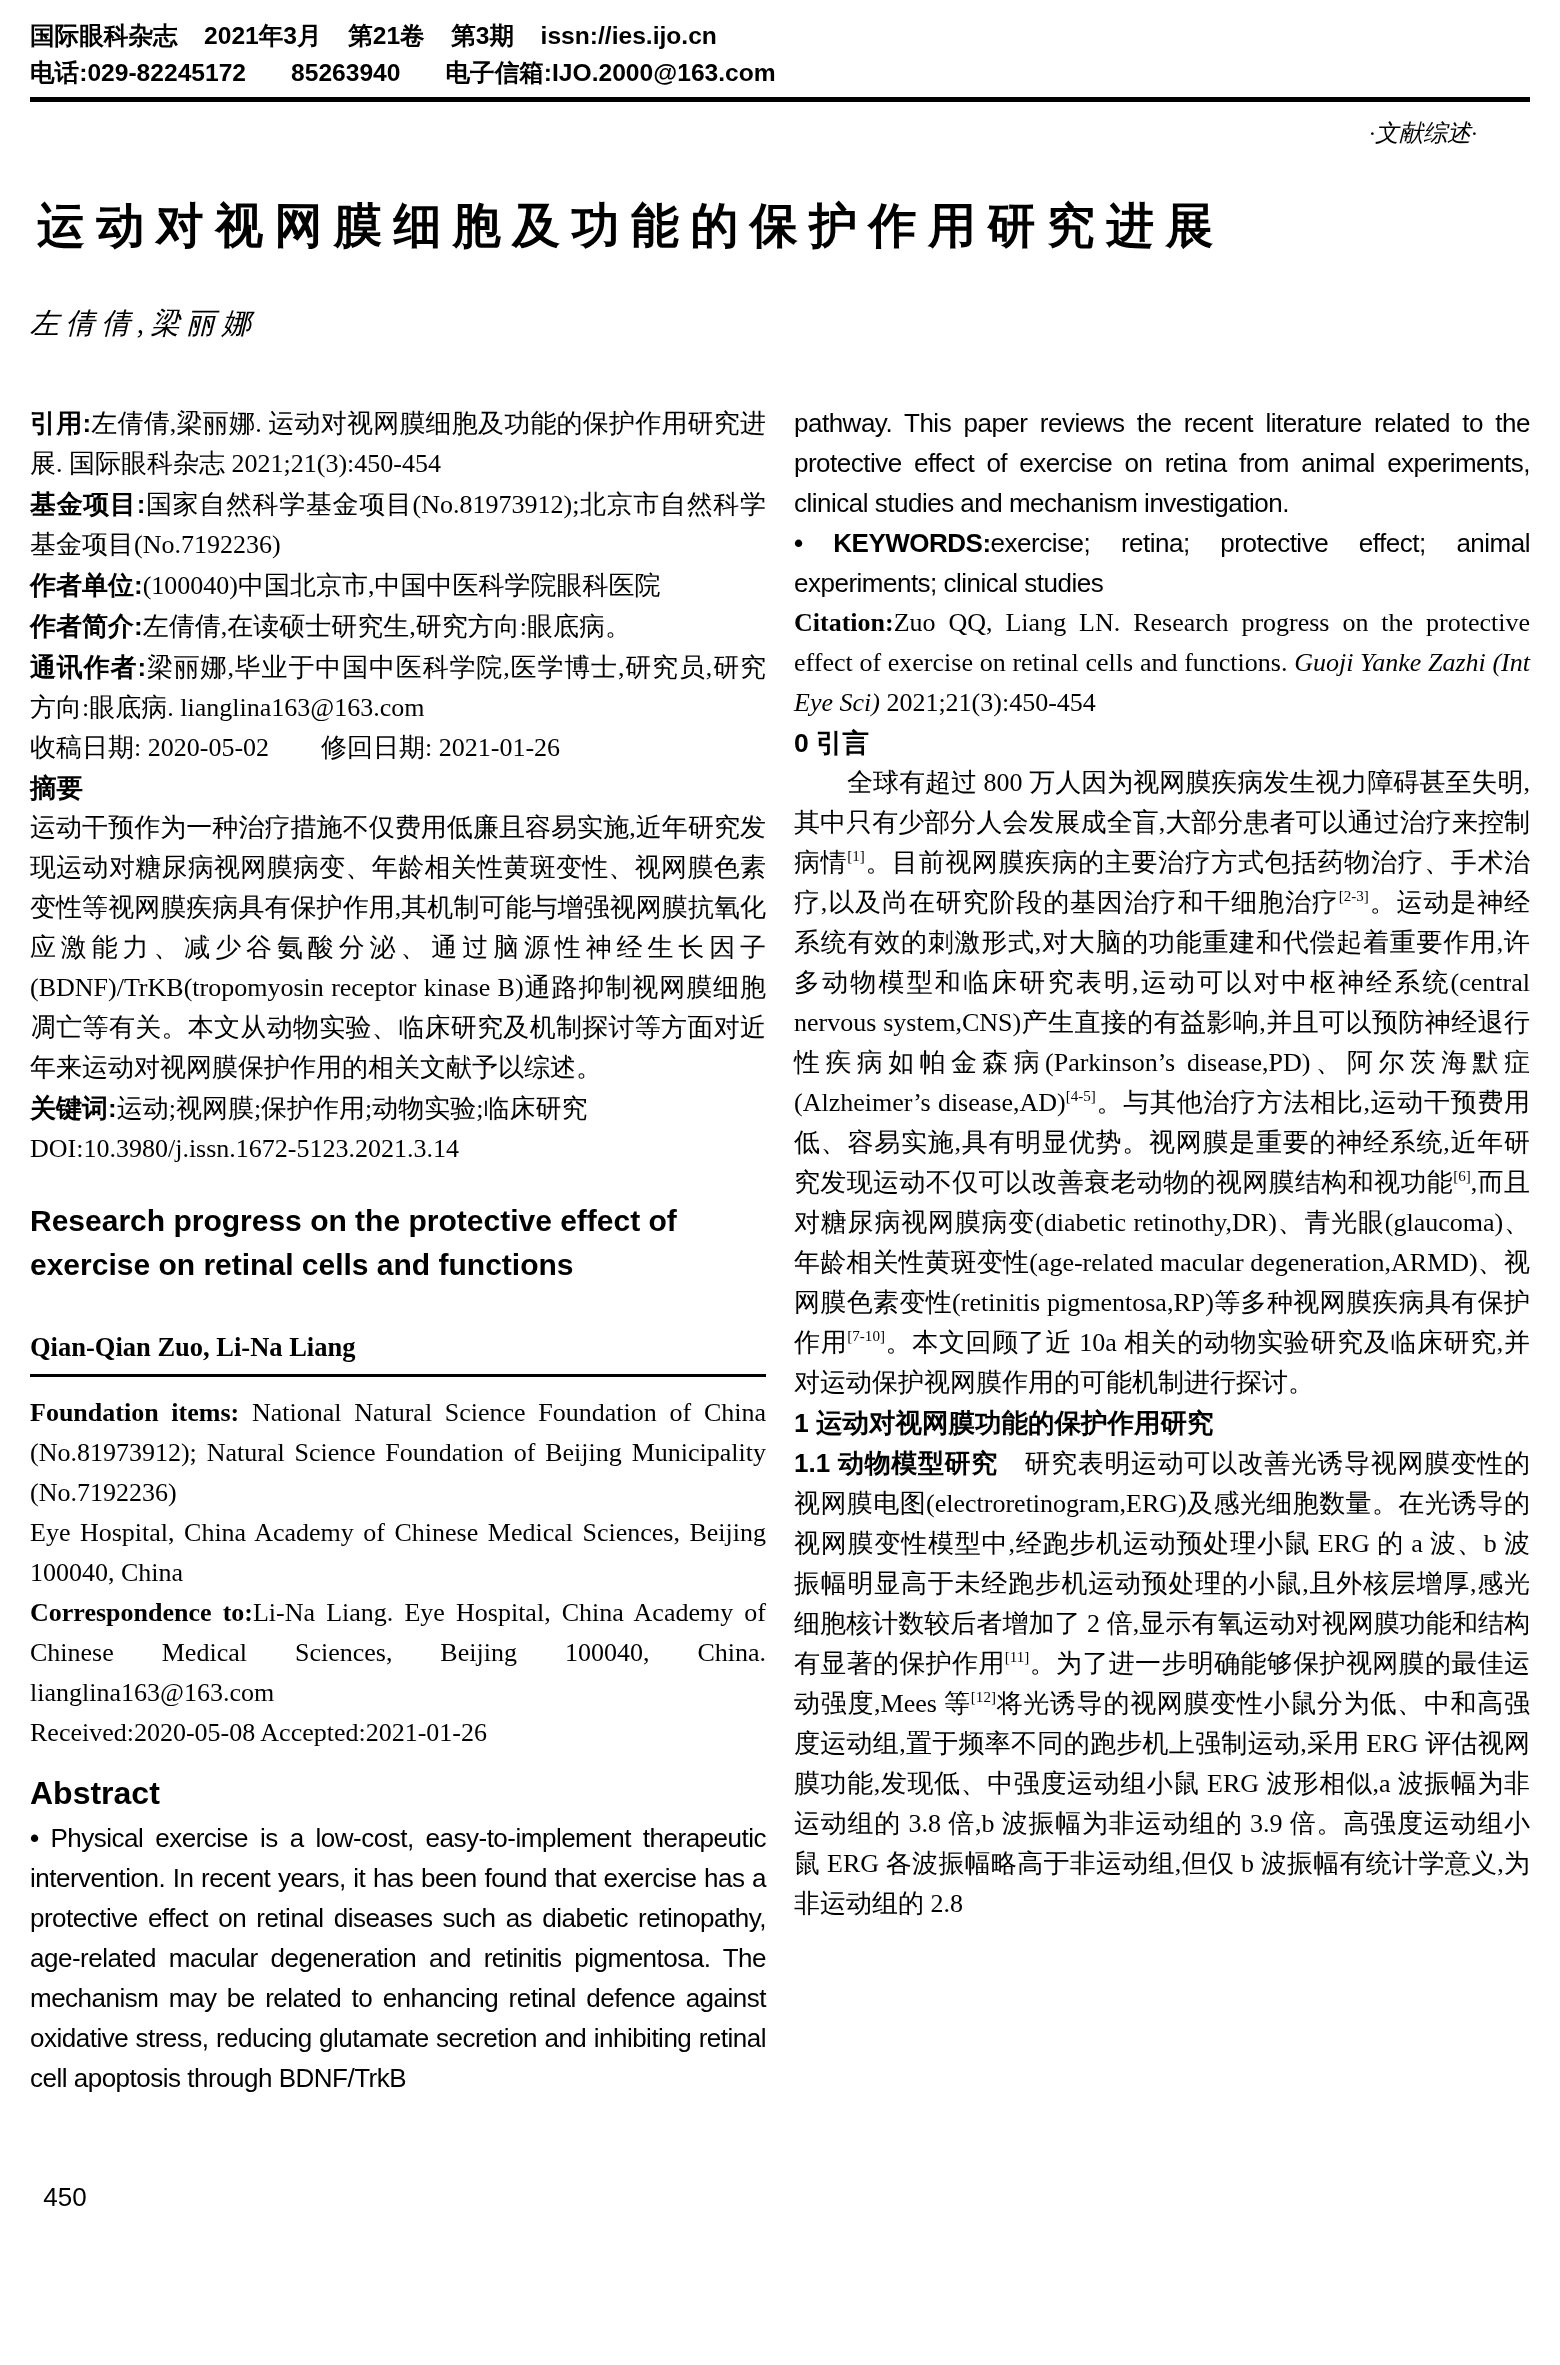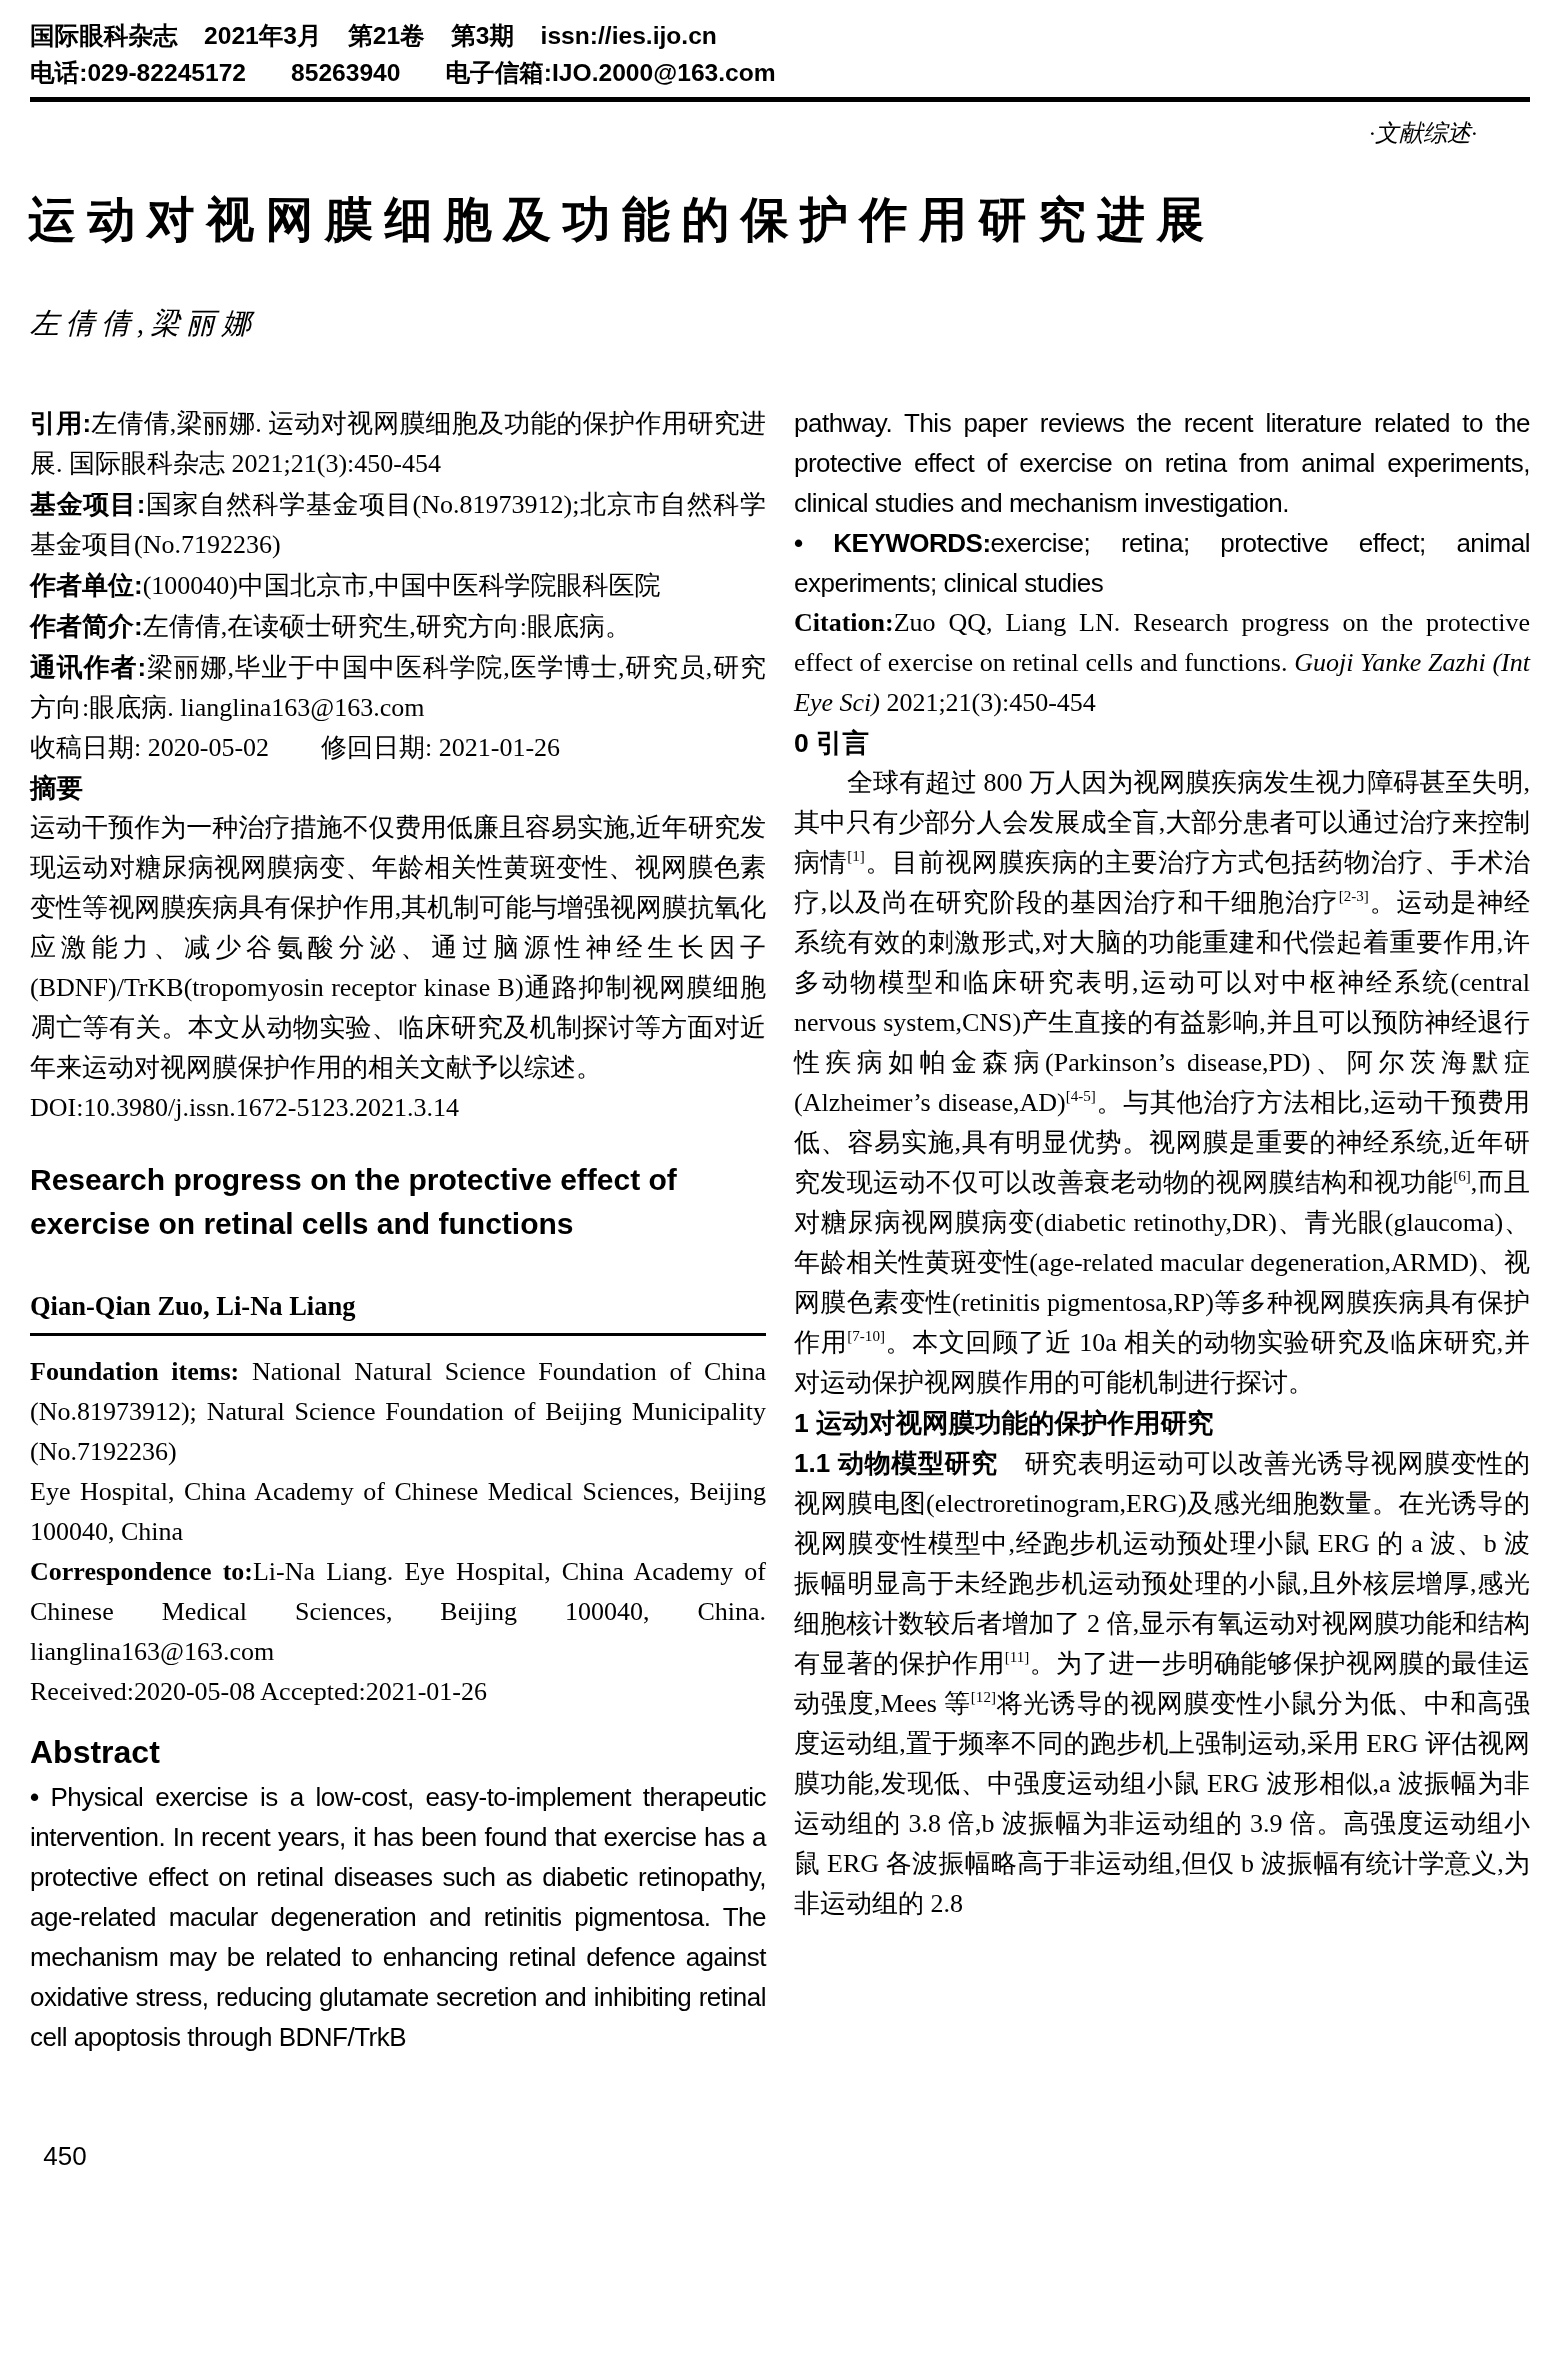--- a/index.html
+++ b/index.html
@@ -17,22 +17,22 @@
   .hdr-line { display:flex; align-items:flex-end;
     font-family:"Liberation Sans","DejaVu Sans",sans-serif;
     font-weight:bold; font-size:24.6px; line-height:37px; }
   .hdr-line1 { gap:26.5px; }
   .hdr-line2 { gap:45px; }
   .rule-top { position:absolute; left:30px; top:97px; width:1500px; height:5.2px; background:#000; }
   .article-type { position:absolute; right:83px; top:119px;
     font-family:"Liberation Serif",serif; font-style:italic;
     font-size:24px; line-height:28px; }
   
-  .title-cn { position:absolute; left:28px; top:189px; margin:0;
-    font-family:Liberation Sans, sans-serif;
+  .title-cn { position:absolute; left:28px; top:189px; margin:9px;
+    font-family:Liberation Mono, monospace;
     font-weight:bold; font-size:48px; letter-spacing:11.4px;
     line-height:62px; white-space:nowrap; }
   .authors-cn { position:absolute; left:30px; top:303px;
     font-style:italic; font-size:29px; letter-spacing:6.6px; line-height:40px; }
   
   .col { position:absolute; top:403px; width:736px;
     font-size:26px; line-height:40px; }
   .col-left  { left:30px;  }
   .col-right { left:794px; }
   .col p { margin:0; text-align:justify; }
@@ -92,20 +92,21 @@
   <section class="col col-left">
     <p class="cn"><span class="s-b">引用:</span><span>左倩倩,梁丽娜. 运动对视网膜细胞及功能的保护作用研究进展. 国际眼科杂志 2021;21(3):450-454</span></p>
     <p class="cn mt64"><span class="s-b">基金项目:</span><span>国家自然科学基金项目(No.81973912);北京市自然科学基金项目(No.7192236)</span></p>
     <p class="cn"><span class="s-b">作者单位:</span><span>(100040)中国北京市,中国中医科学院眼科医院</span></p>
     <p class="cn"><span class="s-b">作者简介:</span><span>左倩倩,在读硕士研究生,研究方向:眼底病。</span></p>
     <p class="cn"><span class="s-b">通讯作者:</span><span>梁丽娜,毕业于中国中医科学院,医学博士,研究员,研究方向:眼底病. lianglina163@163.com</span></p>
     <p class="cn">收稿日期: 2020-05-02　　修回日期: 2021-01-26</p>
 
     <h2 class="h-cn mt56">摘要</h2>
     <p class="cn">运动干预作为一种治疗措施不仅费用低廉且容易实施,近年研究发现运动对糖尿病视网膜病变、年龄相关性黄斑变性、视网膜色素变性等视网膜疾病具有保护作用,其机制可能与增强视网膜抗氧化应激能力、减少谷氨酸分泌、通过脑源性神经生长因子(BDNF)/TrKB(tropomyosin receptor kinase B)通路抑制视网膜细胞凋亡等有关。本文从动物实验、临床研究及机制探讨等方面对近年来运动对视网膜保护作用的相关文献予以综述。</p>
+    <p class="cn"><span class="s-b">关键词:</span><span>运动;视网膜;保护作用;动物实验;临床研究</span></p>
     <p class="cn"><span>DOI:</span><span>10.3980/j.issn.1672-5123.2021.3.14</span></p>
 
     <h2 class="en-title">Research progress on the protective effect of exercise on retinal cells and functions</h2>
     <div class="en-authors">Qian-Qian Zuo, Li-Na Liang</div>
     <div class="col-rule"></div>
 
     <p class="en-serif blk-after-rule"><span class="s-bs">Foundation items:</span><span> National Natural Science Foundation of China (No.81973912); Natural Science Foundation of Beijing Municipality (No.7192236)</span></p>
     <p class="en-serif">Eye Hospital, China Academy of Chinese Medical Sciences, Beijing 100040, China</p>
     <p class="en-serif"><span class="s-bs">Correspondence to:</span><span>Li-Na Liang. Eye Hospital, China Academy of Chinese Medical Sciences, Beijing 100040, China. lianglina163@163.com</span></p>
     <p class="en-serif">Received:2020-05-08  Accepted:2021-01-26</p>

